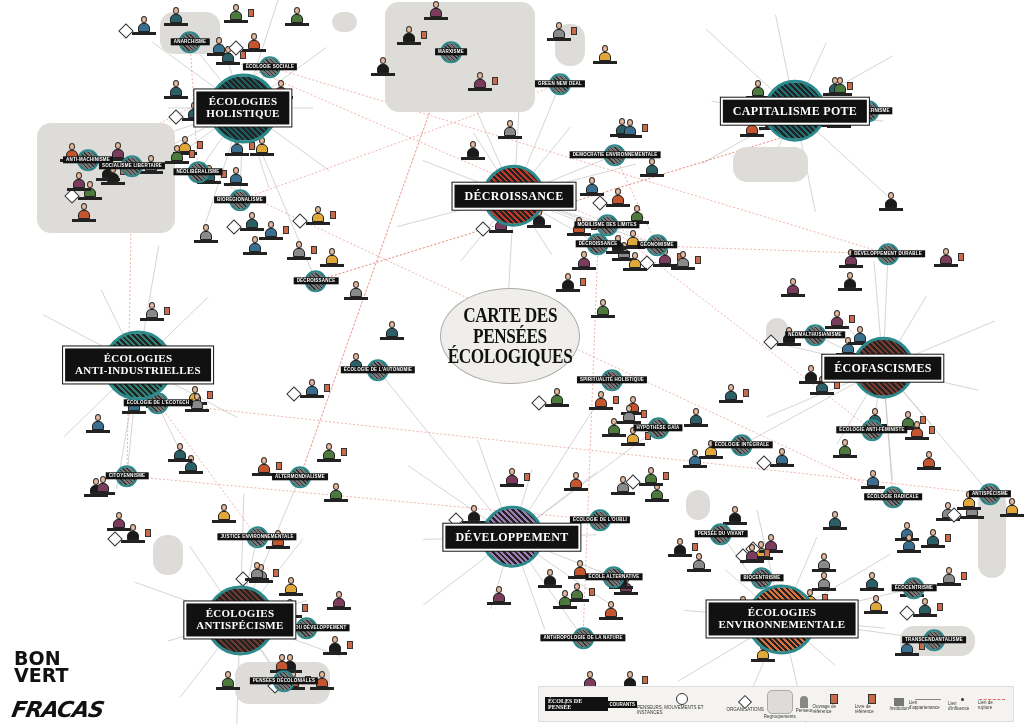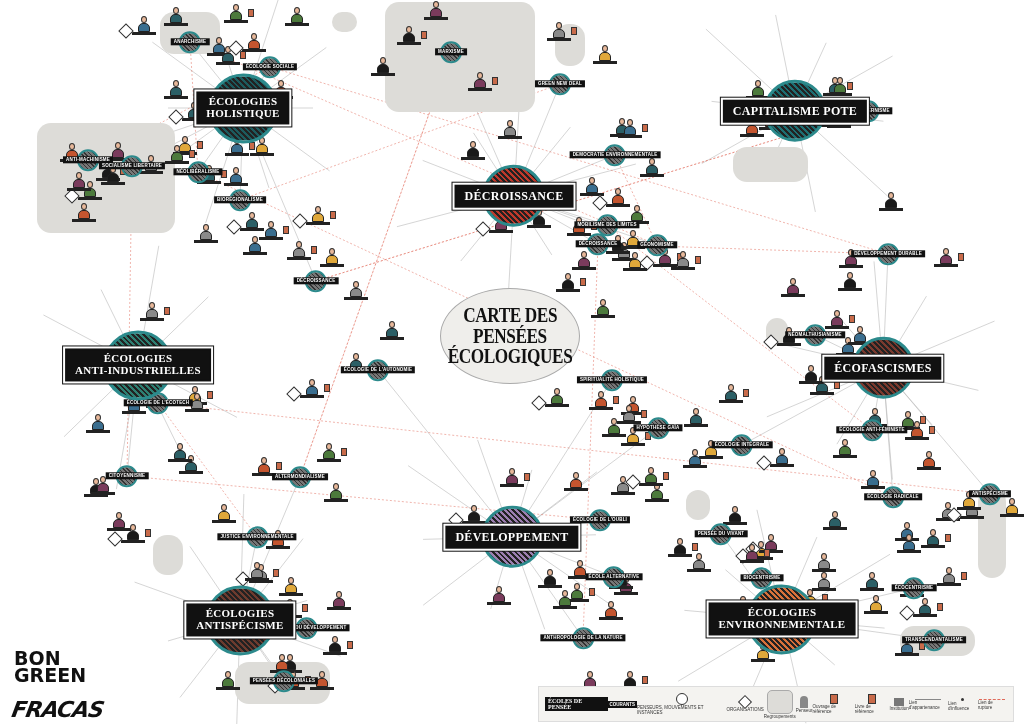--- a/index.html
+++ b/index.html
@@ -1324,21 +1324,21 @@
       <div class="disc" style="width:70px;height:70px;left:50%;top:50%;transform:translate(-50%,-50%);background:repeating-linear-gradient(45deg,#d9713a 0 2px,#222 2px 4px)"></div>
       <div class="plate" style="font-size:11px">
         <div>ÉCOLOGIES</div>
         <div>ENVIRONNEMENTALE</div>
       </div>
     </div>
   </div>
 
 <div class="logo-bon">
   <div>BON</div>
-  <div>GREEN</div>
+  <div>VERT</div>
 </div>
 <div class="logo-fracas">FRACAS</div>
 
 <div class="legend" id="legend">
     <div class="item">
       <div class="lschool">ÉCOLES DE PENSÉE</div>
     </div>
     <div class="item">
       <div class="lcur">COURANTS</div>
     </div>

